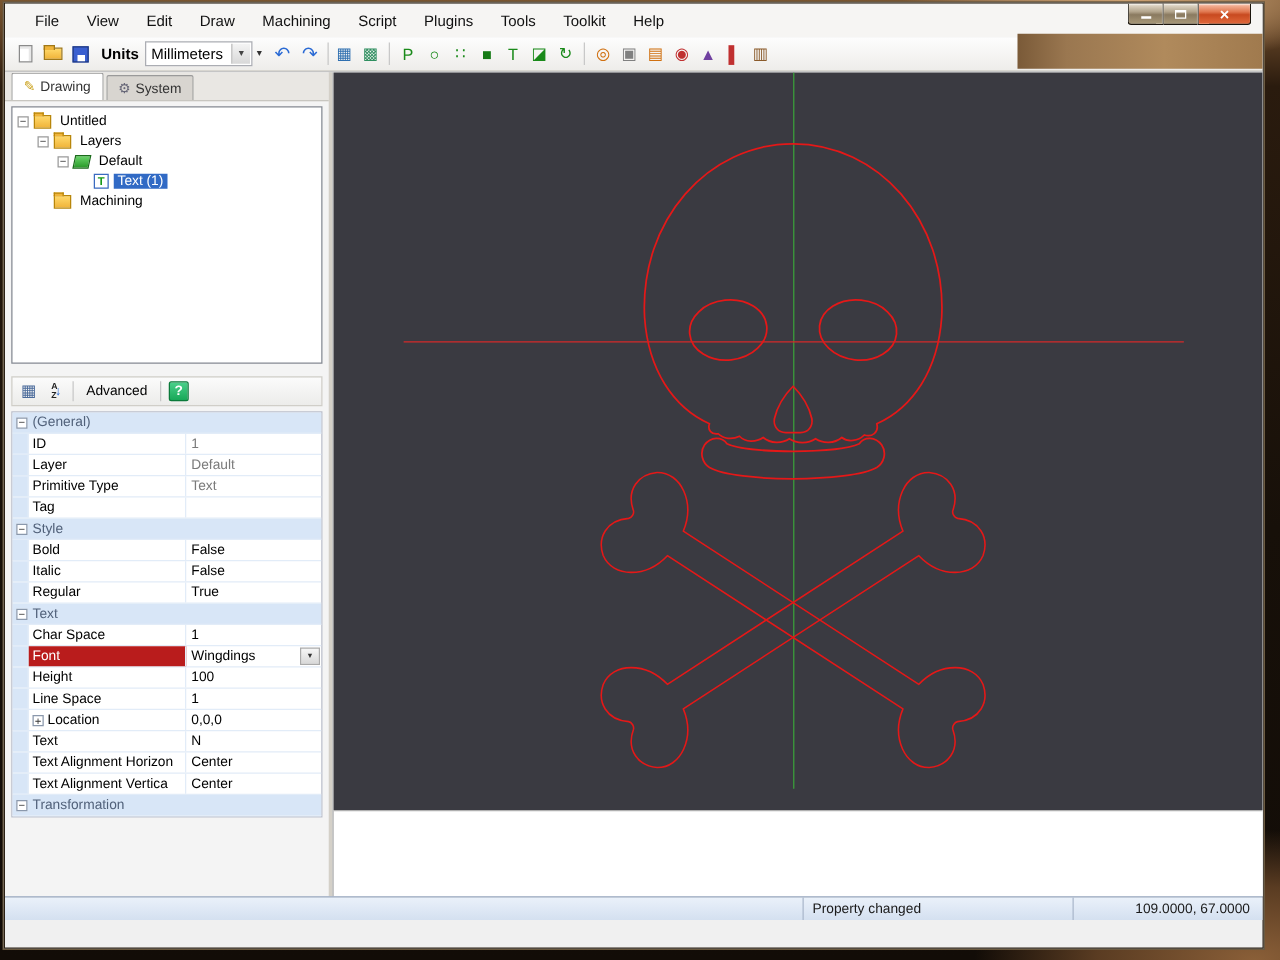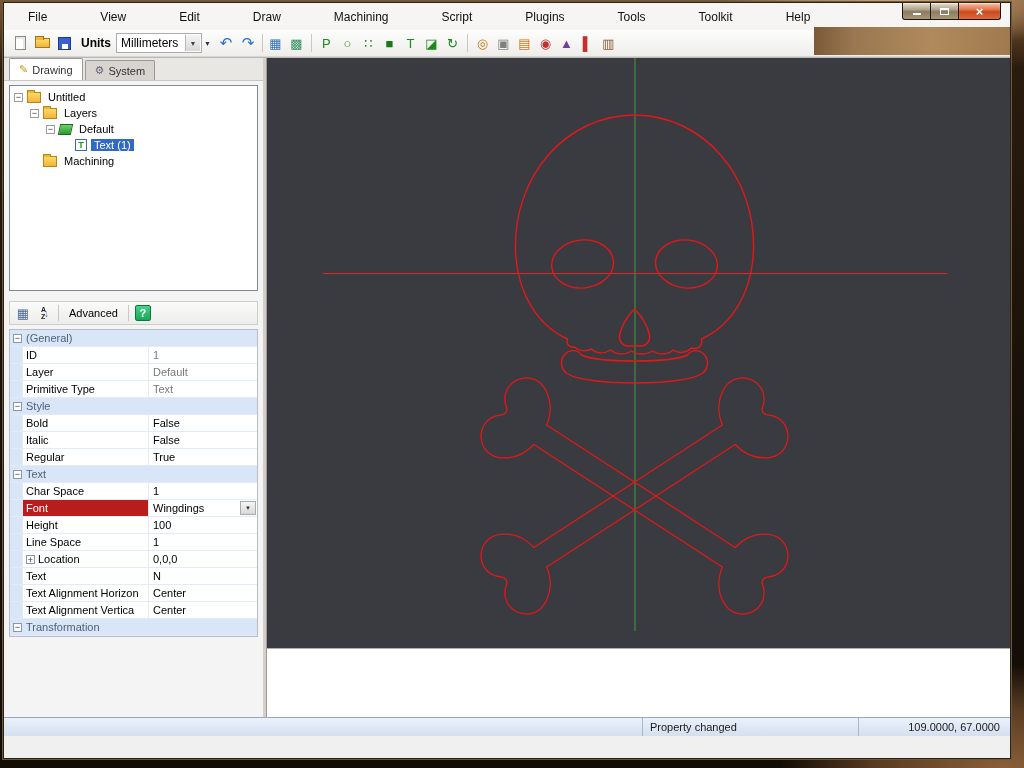--- a/index.html
+++ b/index.html
@@ -32,21 +32,21 @@
     background:linear-gradient(180deg,#e8dfd0 0%,#b2a48c 40%,#8a7a60 55%,#a89878 100%);
     box-shadow:inset 0 1px 1px rgba(255,255,255,.55); }
   .winbtn.min { width:29px; border-radius:0 0 0 3px; }
   .winbtn.max { width:27px; border-left:none; border-right:none; }
   .winbtn.close { width:43px; border-radius:0 0 3px 0; font-size:13px; font-weight:bold;
     background:linear-gradient(180deg,#f8c0a8 0%,#e07850 40%,#c84a20 55%,#e0683a 100%); }
   .min-glyph { width:8px; height:2px; background:#fff; display:block; margin-top:6px; }
   .max-glyph { width:9px; height:7px; border:1px solid #fff; border-top-width:2px; display:block; }
 
   
-  .menubar { height:27px; flex:none; background:#f6f5f3; display:flex; align-items:center; padding-left:13px;gap:31px; }
+  .menubar { height:27px; flex:none; background:#f6f5f3; display:flex; align-items:center; padding-left:13px; }
   .menu-item { padding:4px 11px; font-size:12px; color:#111; }
   .toolbar { height:27px; flex:none; background:linear-gradient(#fdfdfd,#eeedea);
     border-bottom:1px solid #d8d6d0; display:flex; align-items:center; padding-left:5px; gap:0; }
   .tbtn { width:22px; height:22px; display:flex; align-items:center; justify-content:center; flex:none; }
   .ic-page { width:11px; height:14px; background:#fff; border:1px solid #8a8a8a; box-shadow:inset -2px 2px 0 #e8e8e8; }
   .ic-folder { width:15px; height:10px; background:linear-gradient(#ffd96a,#f0b43a); border:1px solid #a07818; position:relative; }
   .ic-folder:before { content:""; position:absolute; left:-1px; top:-3px; width:7px; height:3px;
     background:#f0b43a; border:1px solid #a07818; border-bottom:none; }
   .ic-floppy { width:13px; height:13px; background:#3a5fd0; border:1px solid #203a80; position:relative; }
   .ic-floppy:before { content:""; position:absolute; left:3px; bottom:0; width:6px; height:5px; background:#fff; }
@@ -286,20 +286,27 @@
               <span class="pname">Layer</span>
               <span class="pvalue ro">
                 <span>Default</span>
               </span>
             </div>
             <div class="prow">
               <span class="gutter"></span>
               <span class="pname">Primitive Type</span>
               <span class="pvalue ro">
                 <span>Text</span>
+              </span>
+            </div>
+            <div class="prow">
+              <span class="gutter"></span>
+              <span class="pname">Tag</span>
+              <span class="pvalue">
+                <span></span>
               </span>
             </div>
             <div class="prow section">
               <span class="sexp">−</span>
               <span class="slabel">Style</span>
             </div>
             <div class="prow">
               <span class="gutter"></span>
               <span class="pname">Bold</span>
               <span class="pvalue">

